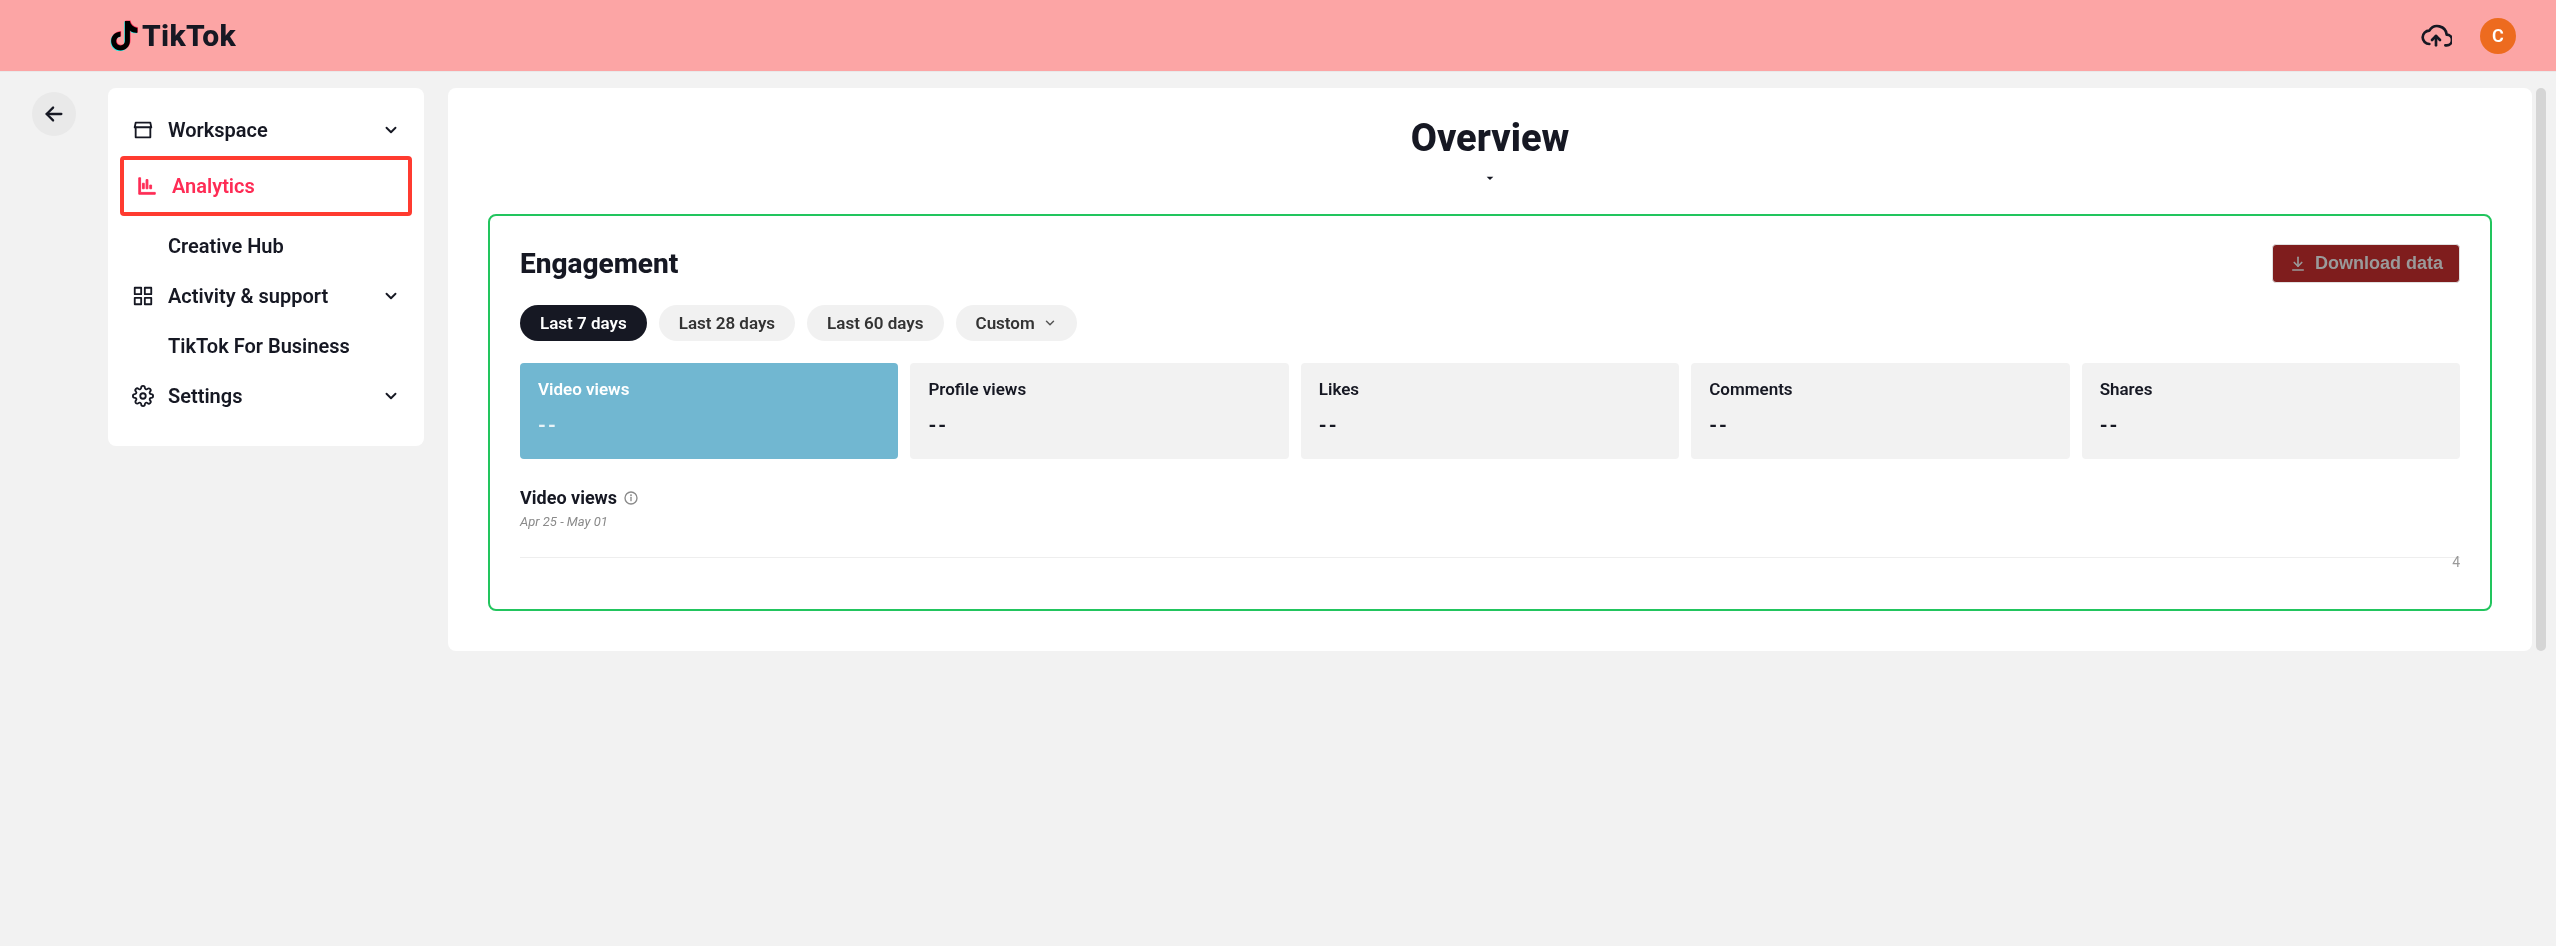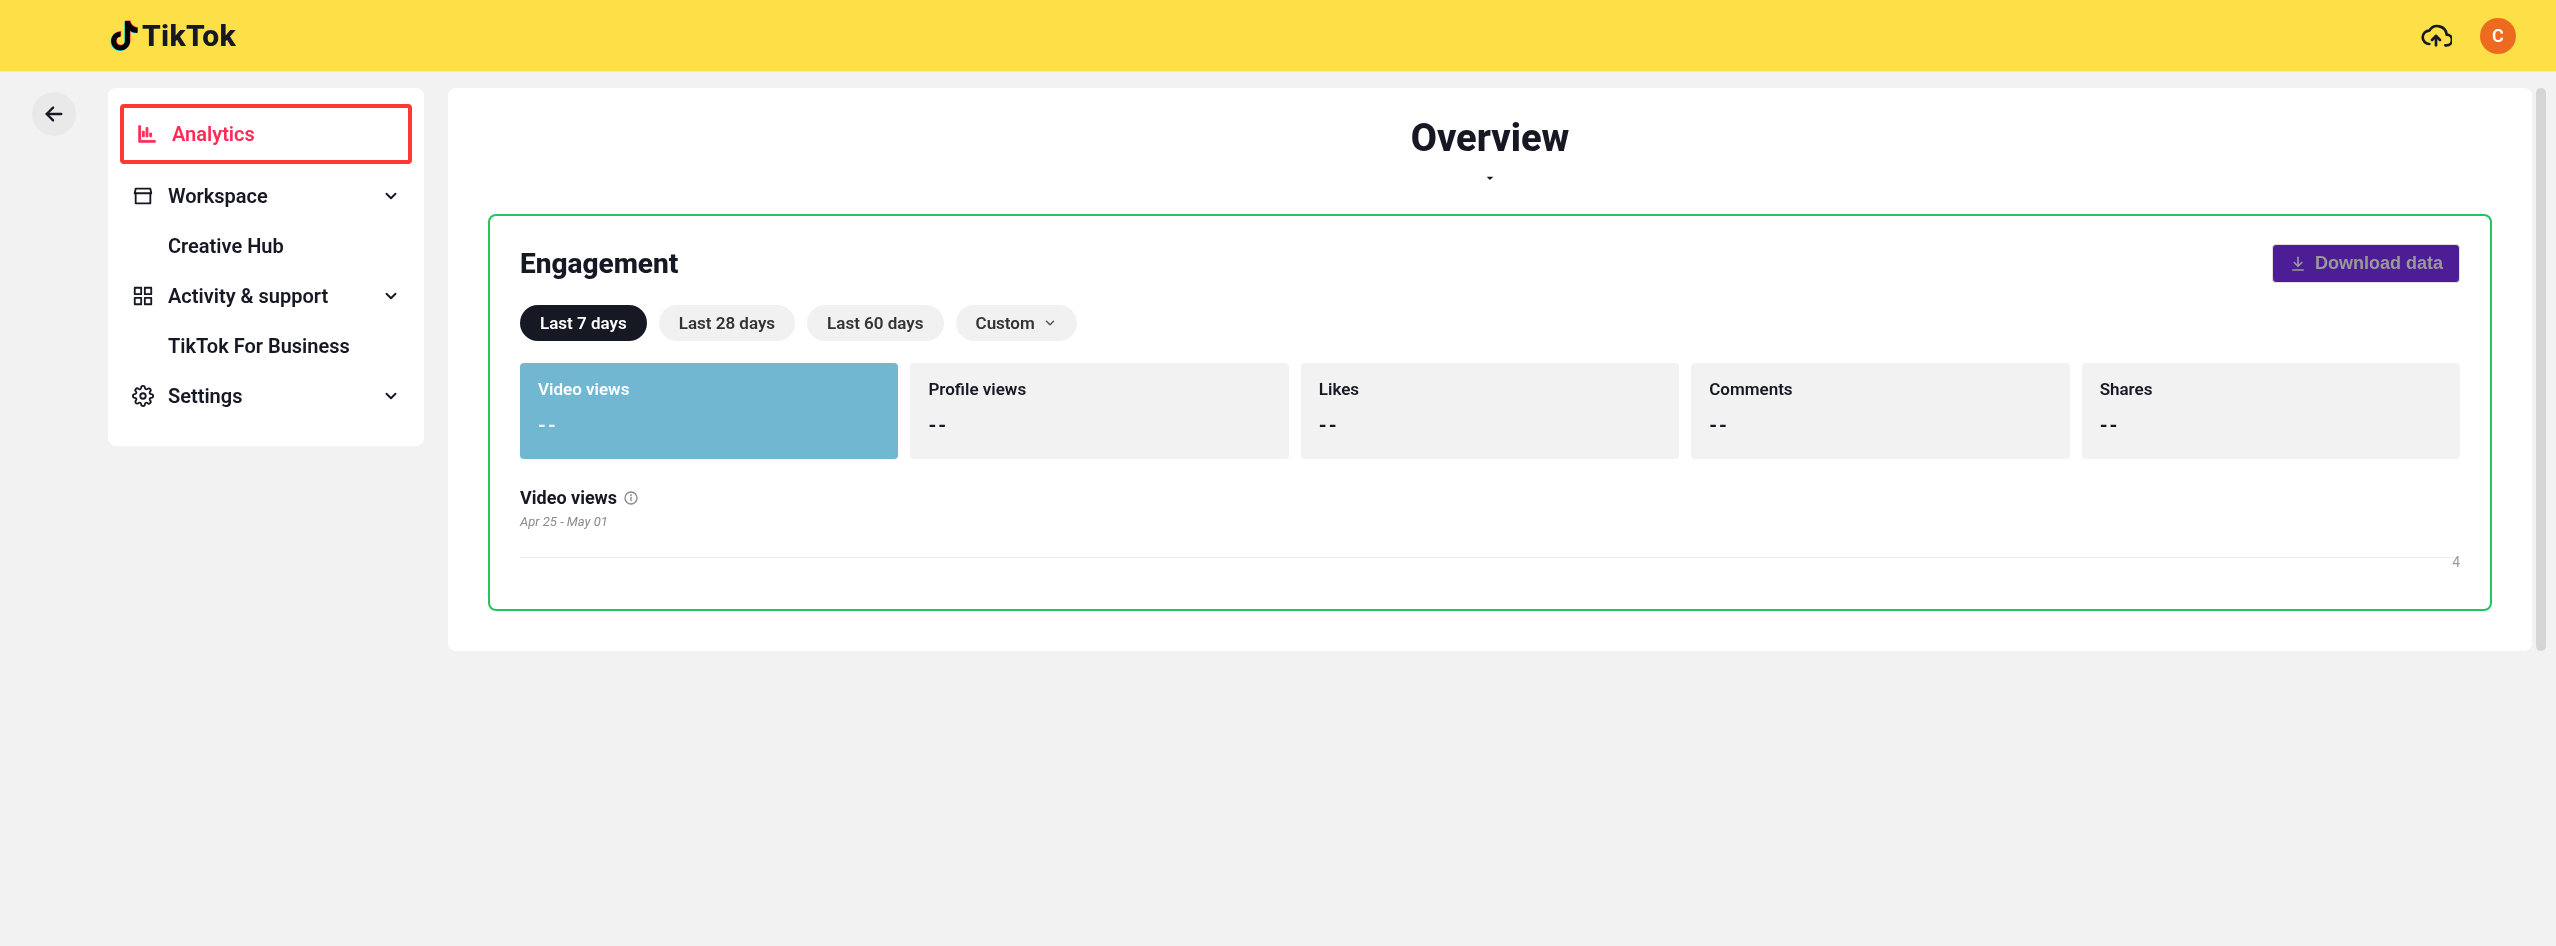--- a/index.html
+++ b/index.html
@@ -1,38 +1,38 @@
 <!DOCTYPE html>
 <html><head>
 <meta charset="utf-8">
 <style>
   * { box-sizing: border-box; margin: 0; padding: 0; }
   html, body { width: 100%; height: 100%; font-family: -apple-system, BlinkMacSystemFont, "Segoe UI", Roboto, Helvetica, Arial, sans-serif; background: #f2f2f2; color: #161823; }
-  .topbar { height: 72px; background: #fde047; border-bottom: 1px solid #e9e9e9; display: flex; align-items: center; justify-content: space-between; padding: 0 40px 0 108px; }
+  .topbar { height: 72px; background: #fca5a5; border-bottom: 1px solid #e9e9e9; display: flex; align-items: center; justify-content: space-between; padding: 0 40px 0 108px; }
   .brand { display: flex; align-items: center; gap: 4px; }
   .brand-name { font-weight: 800; font-size: 30px; letter-spacing: 0.3px; }
   .topbar-right { display: flex; align-items: center; gap: 28px; }
   .avatar { width: 36px; height: 36px; border-radius: 50%; background: #ed6b1f; color: #fff; display: flex; align-items: center; justify-content: center; font-weight: 600; font-size: 18px; }
   .layout { display: flex; align-items: flex-start; padding: 16px 0 0 0; }
   .back-col { width: 108px; display: flex; justify-content: center; padding-top: 4px; }
   .back-btn { width: 44px; height: 44px; border-radius: 50%; background: #e9e9e9; display: flex; align-items: center; justify-content: center; cursor: pointer; }
   .sidebar { width: 316px; background: #fff; border-radius: 8px; padding: 16px 12px 24px 12px; margin-right: 24px; }
   .side-item { display: flex; align-items: center; gap: 14px; padding: 14px 12px; font-size: 20px; font-weight: 600; border-radius: 4px; cursor: pointer; position: relative; }
   .side-sub { display: block; padding: 12px 12px 12px 48px; font-size: 20px; font-weight: 600; color: #161823; cursor: pointer; }
   .side-item .chev { margin-left: auto; }
   .analytics-hl { border: 4px solid #ff3b30; color: #fe2c55; margin-bottom: 6px; }
   .analytics-hl svg { stroke: #fe2c55; fill: #fe2c55; }
   .main { flex: 1; background: #fff; border-radius: 8px; padding: 28px 40px 40px 40px; margin-right: 24px; min-height: 500px; position: relative; }
   .scroll-gutter { position: absolute; right: -14px; top: 0; bottom: 0; width: 10px; background: #d5d5d5; border-radius: 5px; }
   .page-title-row { display: flex; align-items: center; gap: 10px; margin-bottom: 28px; flex-direction: column; }
   .page-title { font-size: 38px; font-weight: 800; }
   .card { border: 2px solid #22c55e; border-radius: 8px; padding: 28px 30px; }
   .card-head { display: flex; align-items: center; justify-content: space-between; margin-bottom: 22px; }
   .card-title { font-size: 28px; font-weight: 800; }
-  .dl-btn { border: 1px solid #e0e0e0; background: #4c1d95; color: #9a9a9a; border-radius: 4px; padding: 8px 16px; font-size: 18px; font-weight: 600; display: flex; align-items: center; gap: 8px; cursor: pointer; }
+  .dl-btn { border: 1px solid #e0e0e0; background: #7f1d1d; color: #9a9a9a; border-radius: 4px; padding: 8px 16px; font-size: 18px; font-weight: 600; display: flex; align-items: center; gap: 8px; cursor: pointer; }
   .pill-row { display: flex; gap: 12px; margin-bottom: 22px; flex-wrap: wrap; }
   .pill { background: #f1f1f1; color: #333; border-radius: 999px; padding: 8px 20px; font-size: 17px; font-weight: 600; cursor: pointer; display: flex; align-items: center; gap: 8px; }
   .pill.active { background: #161823; color: #fff; }
   .metric-row { display: flex; gap: 12px; margin-bottom: 28px; }
   .metric { flex: 1; background: #f2f2f2; border-radius: 4px; padding: 16px 18px 22px 18px; cursor: pointer; }
   .metric.active { background: #71b7d1; color: #fff; }
   .metric .m-label { font-size: 17px; font-weight: 600; margin-bottom: 14px; }
   .metric .m-value { font-size: 20px; font-weight: 700; letter-spacing: 2px; }
   .metric.active .m-value { color: #e8f3f7; }
   .section-sub { display: flex; align-items: center; gap: 6px; font-size: 18px; font-weight: 700; }
@@ -76,43 +76,43 @@
       <span class="icon">
         <svg width="22" height="22" viewBox="0 0 24 24" fill="none" stroke="#161823" stroke-width="2.5" stroke-linecap="round" stroke-linejoin="round">
           <line x1="20" y1="12" x2="4" y2="12"></line>
             <polyline points="11 5 4 12 11 19"></polyline>
         </svg>
       </span>
     </div>
   </div>
 
   <div class="sidebar">
-    <div class="side-item analytics-hl">
-      <span class="icon">
-        <svg width="22" height="22" viewBox="0 0 24 24" fill="#fe2c55">
-          <path d="M3 3v18h18v-2H5V3H3zm4 12h2V9H7v6zm4 0h2V5h-2v10zm4 0h2v-4h-2v4z"></path>
-        </svg>
-      </span>
-      <span>Analytics</span>
-    </div>
-
     <div class="side-item">
       <span class="icon">
         <svg width="22" height="22" viewBox="0 0 24 24" fill="none" stroke="#161823" stroke-width="2" stroke-linecap="round" stroke-linejoin="round">
           <path d="M3 9l1-5h16l1 5"></path>
             <path d="M4 9v11h16V9"></path>
             <path d="M3 9h18"></path>
         </svg>
       </span>
       <span>Workspace</span>
       <span class="chev icon">
         <svg width="18" height="18" viewBox="0 0 24 24" fill="none" stroke="#161823" stroke-width="2.5" stroke-linecap="round" stroke-linejoin="round">
             <polyline points="6 9 12 15 18 9"></polyline>
           </svg>
       </span>
+    </div>
+
+    <div class="side-item analytics-hl">
+      <span class="icon">
+        <svg width="22" height="22" viewBox="0 0 24 24" fill="#fe2c55">
+          <path d="M3 3v18h18v-2H5V3H3zm4 12h2V9H7v6zm4 0h2V5h-2v10zm4 0h2v-4h-2v4z"></path>
+        </svg>
+      </span>
+      <span>Analytics</span>
     </div>
     <div class="side-sub">
       <span>Creative Hub</span>
     </div>
 
     <div class="side-item">
       <span class="icon">
         <svg width="22" height="22" viewBox="0 0 24 24" fill="none" stroke="#161823" stroke-width="2" stroke-linecap="round" stroke-linejoin="round">
           <rect x="3" y="3" width="7" height="7"></rect>
             <rect x="14" y="3" width="7" height="7"></rect>

